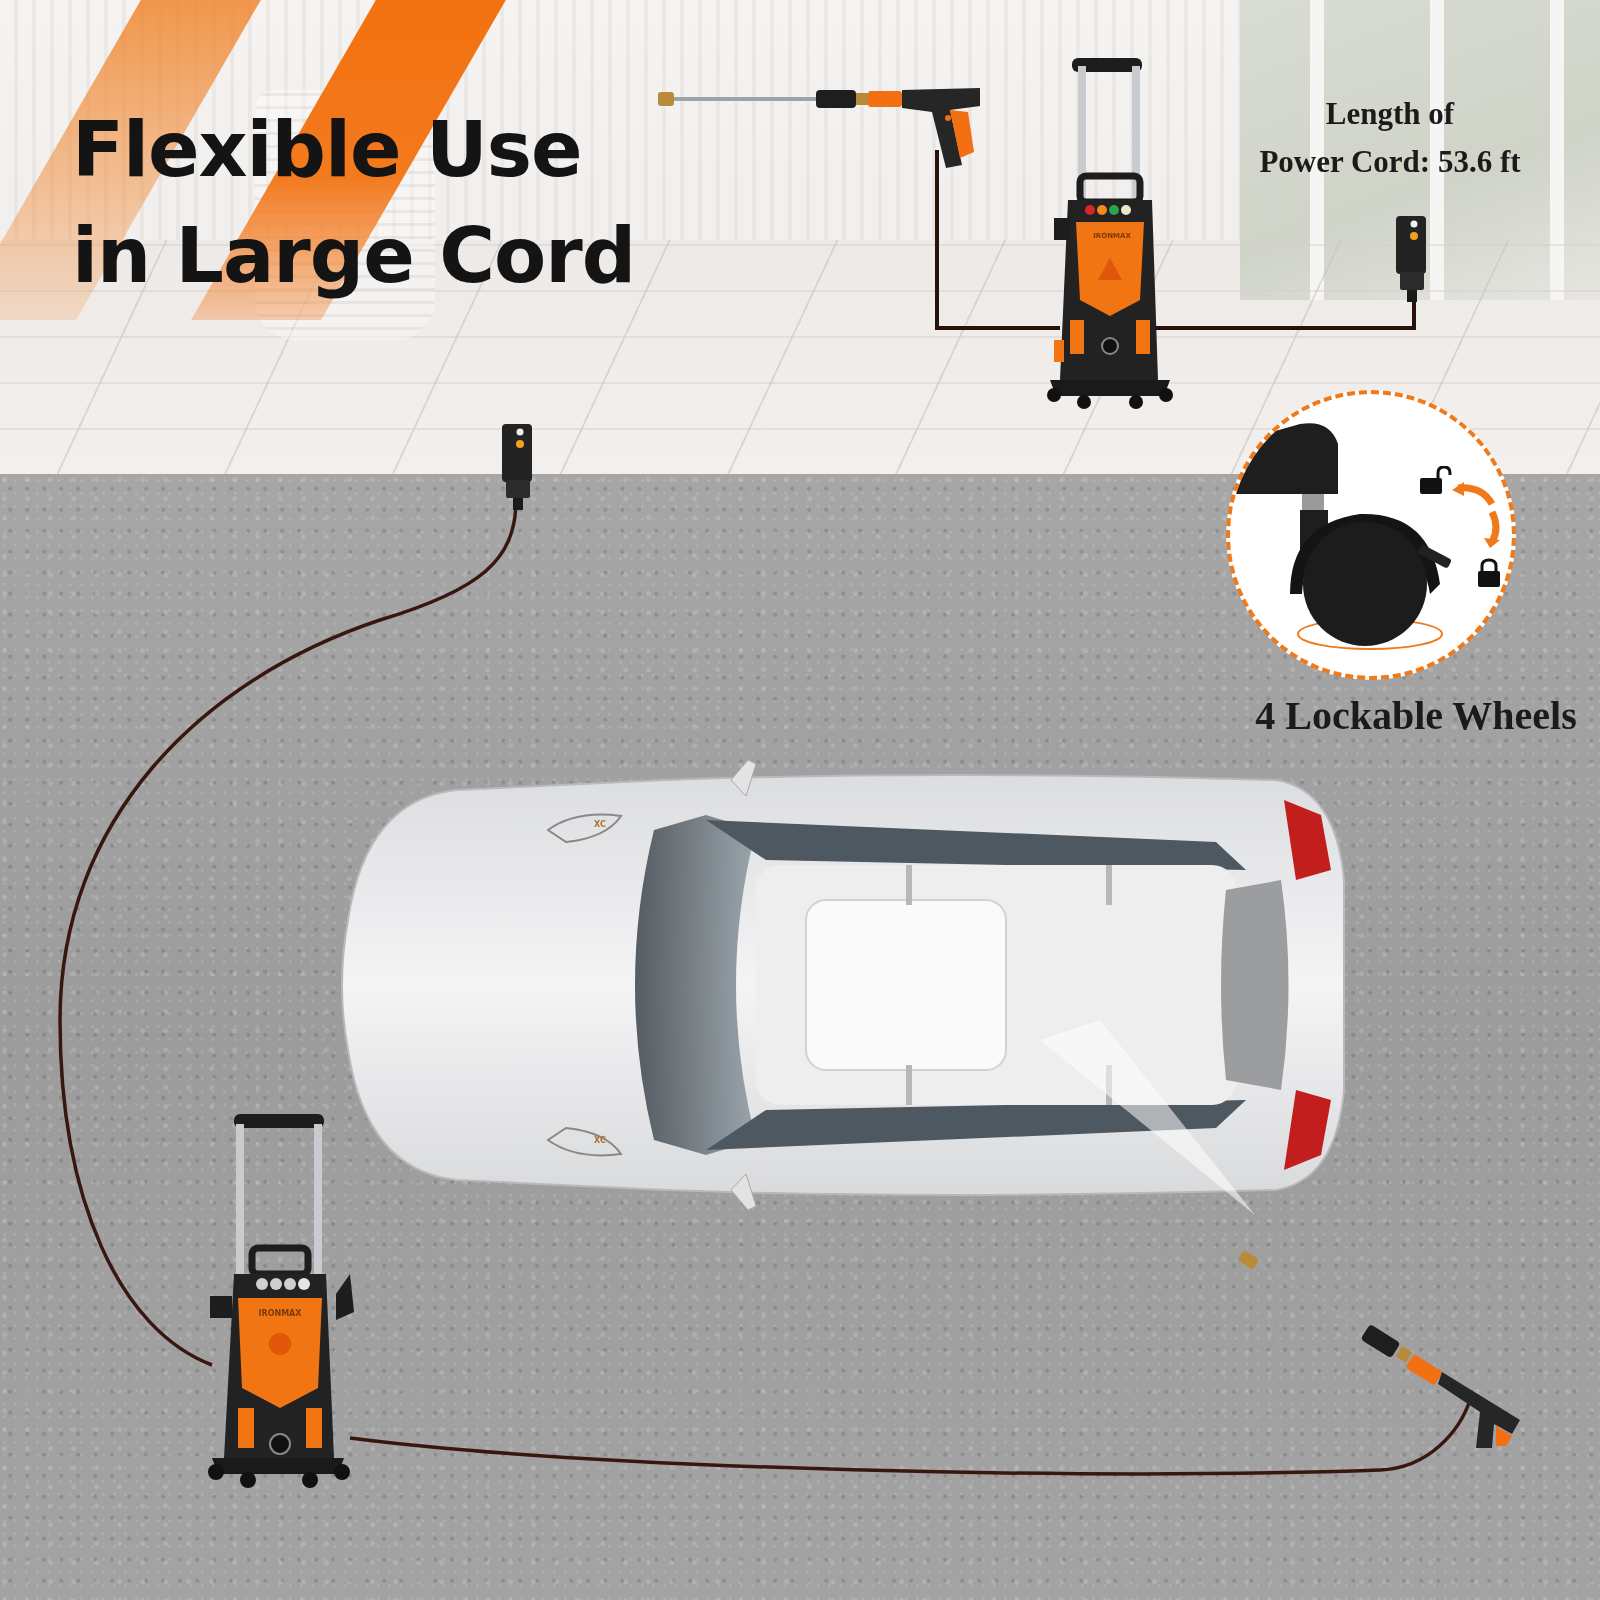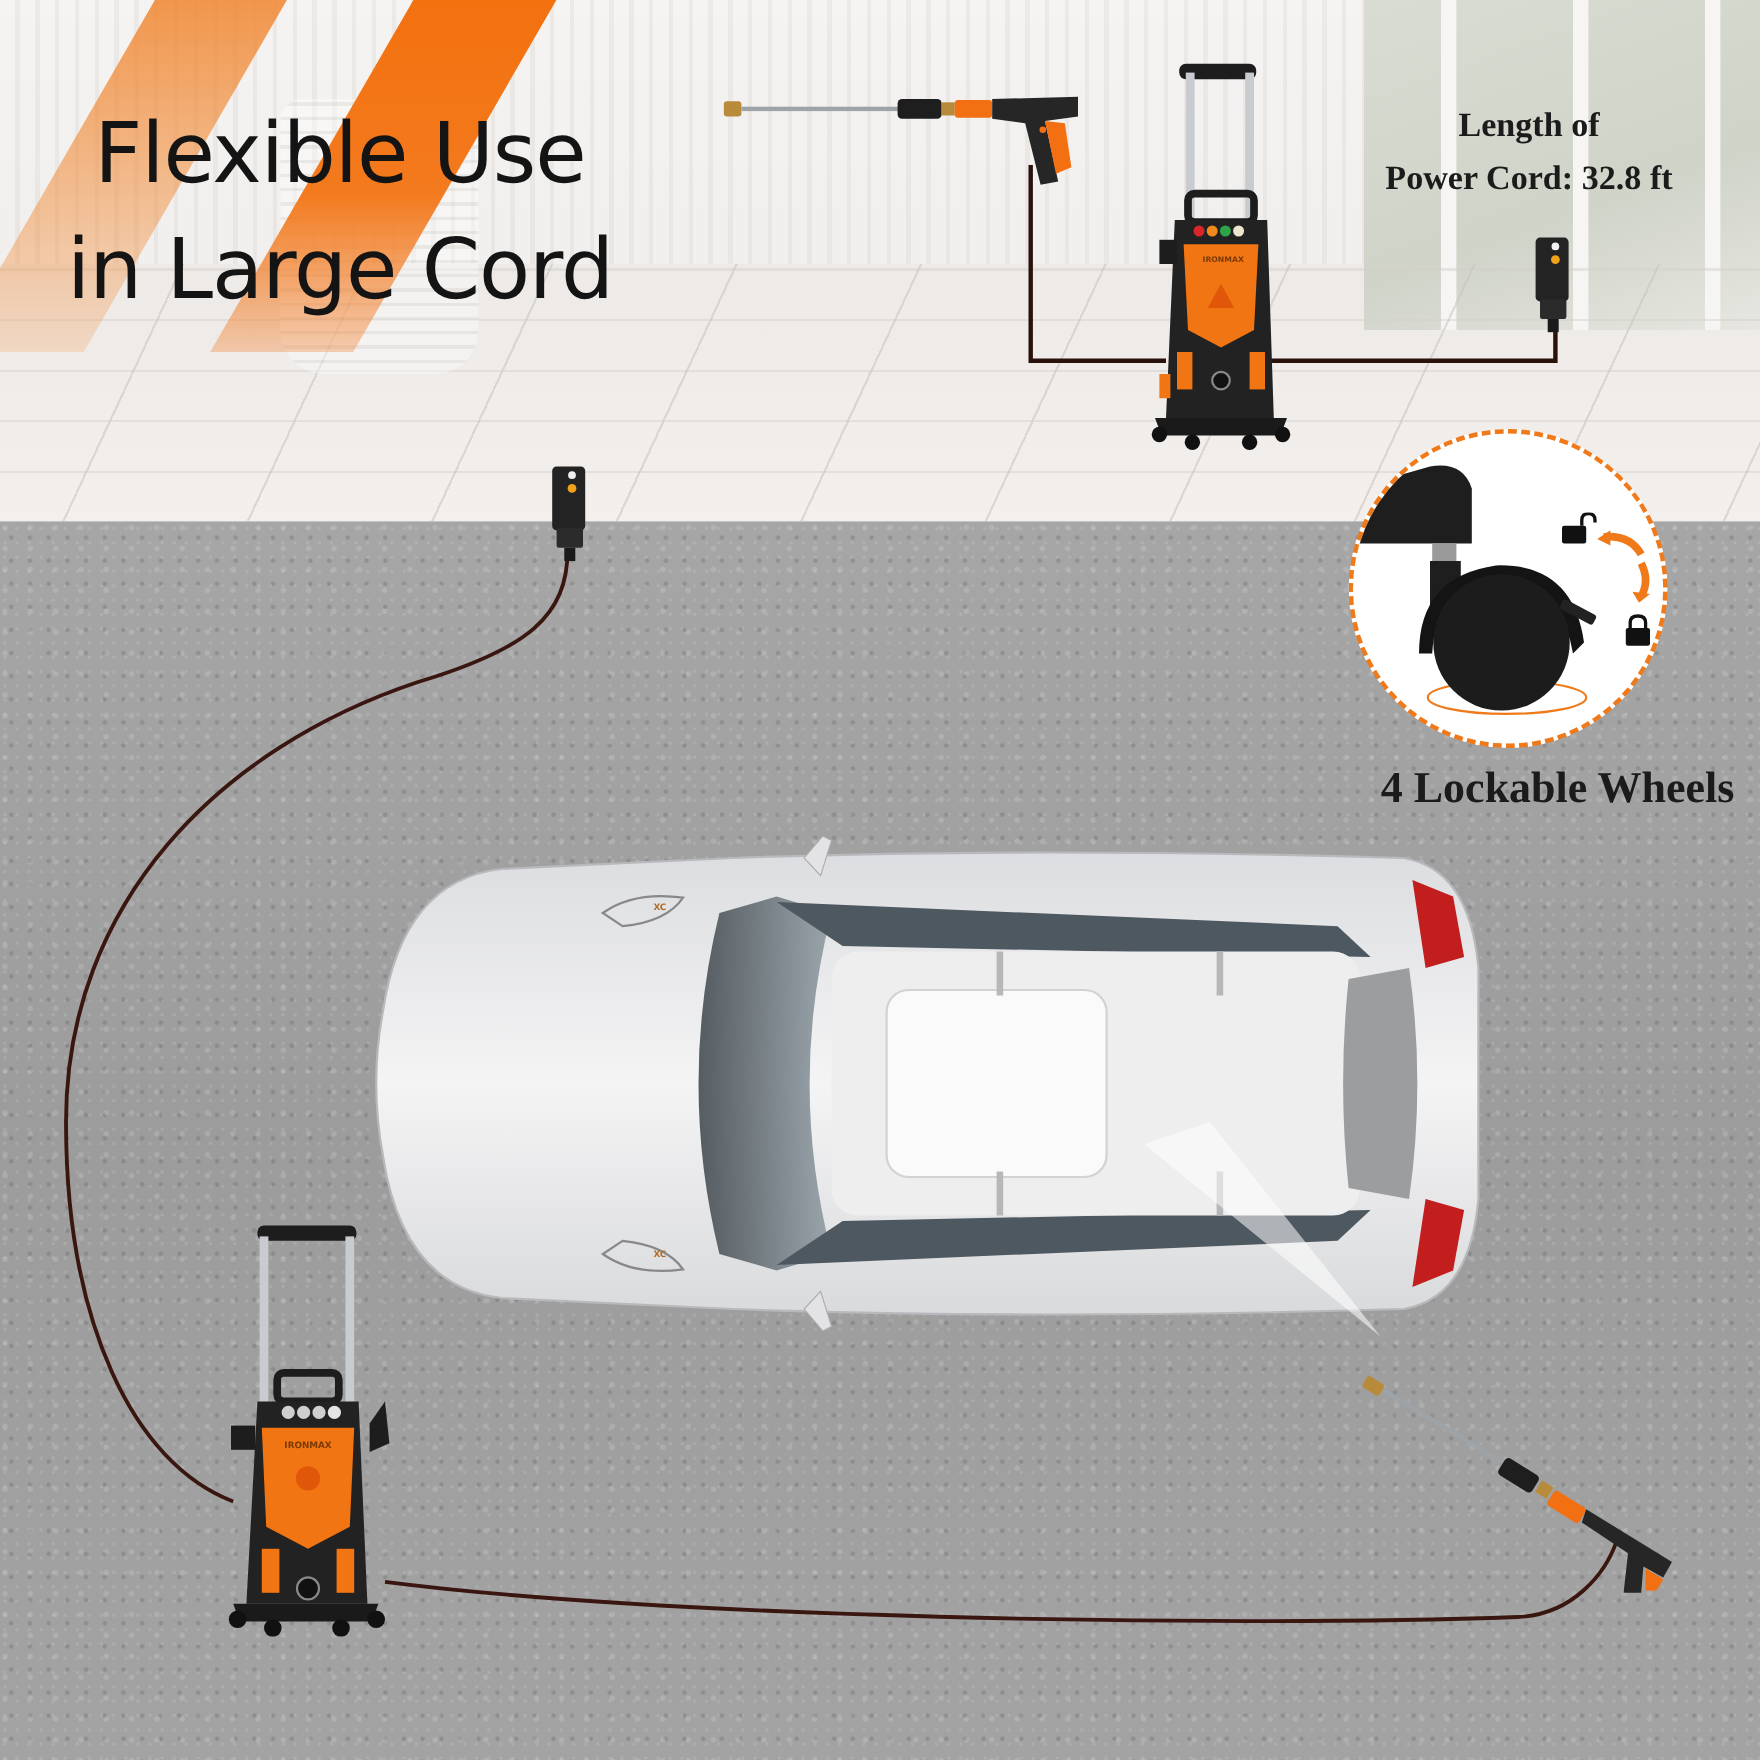--- a/index.html
+++ b/index.html
@@ -43,23 +43,23 @@
     position: absolute; left: 0; top: 474px; width: 1600px; height: 1126px;
     background:
       radial-gradient(circle at 20% 30%, rgba(255,255,255,0.15) 0 2px, transparent 3px) 0 0/23px 19px,
       radial-gradient(circle at 60% 70%, rgba(80,80,80,0.25) 0 1.5px, transparent 2.5px) 0 0/17px 21px,
       radial-gradient(circle at 40% 50%, rgba(255,255,255,0.12) 0 1px, transparent 2px) 0 0/11px 13px,
       linear-gradient(180deg, #a6a6a6 0%, #9c9c9c 50%, #a3a3a3 100%);
   }
 
   
   .headline {
-    position: absolute; left: 57px; top: 82px; margin: 4px;
-    font-family: "DejaVu Sans", sans-serif; font-weight: 400;
-    font-size: 76px; line-height: 106px; color: #141414; letter-spacing: -1px; text-align: center;
+    position: absolute; left: 57px; top: 82px; margin: 15px;
+    font-family: "DejaVu Sans", sans-serif; font-weight: 700;
+    font-size: 76px; line-height: 106px; color: #141414; letter-spacing: -1px;
   }
   .callout {
     position: absolute; margin: 0; text-align: center;
     font-family: Liberation Serif, serif; font-weight: 700;
     font-size: 31px; line-height: 48px; color: #1b1b1b;
   }
   .callout.cord { left: 1200px; top: 90px; width: 380px; }
   .callout.hose { left: 572px; top: 330px; width: 420px; }
   .callout.wheels { left: 1201px; top: 692px; width: 430px; font-size: 40px; }
 
@@ -105,21 +105,21 @@
     <path d="M 350 1438 C 600 1470, 1100 1480, 1380 1470 C 1430 1468, 1460 1430, 1470 1400" fill="none" stroke="#3a1610" stroke-width="3.5"></path>
   </svg>
 
   <h1 class="headline">
     <span>Flexible Use</span><br>
     <span>in Large Cord</span>
   </h1>
 
   <p class="callout cord">
     <span>Length of</span><br>
-    <span>Power Cord: 32.8 ft</span>
+    <span>Power Cord: 53.6 ft</span>
   </p>
   <p class="callout wheels">4 Lockable Wheels</p>
 
   <svg class="abs" style="left:650px; top:70px;" width="330" height="100" viewBox="0 0 330 100">
     <rect x="8" y="22" width="16" height="14" rx="3" fill="#b88b3a"></rect>
     <rect x="24" y="27" width="145" height="4" fill="#9ea3a8"></rect>
     <rect x="166" y="20" width="40" height="18" rx="4" fill="#1e1e1e"></rect>
     <rect x="206" y="23" width="12" height="12" fill="#b88b3a"></rect>
     <rect x="218" y="21" width="34" height="16" rx="3" fill="#f26f12"></rect>
     <path d="M 252 20 L 330 18 L 330 36 L 300 40 L 312 95 L 296 98 L 282 42 L 252 38 Z" fill="#262626"></path>

